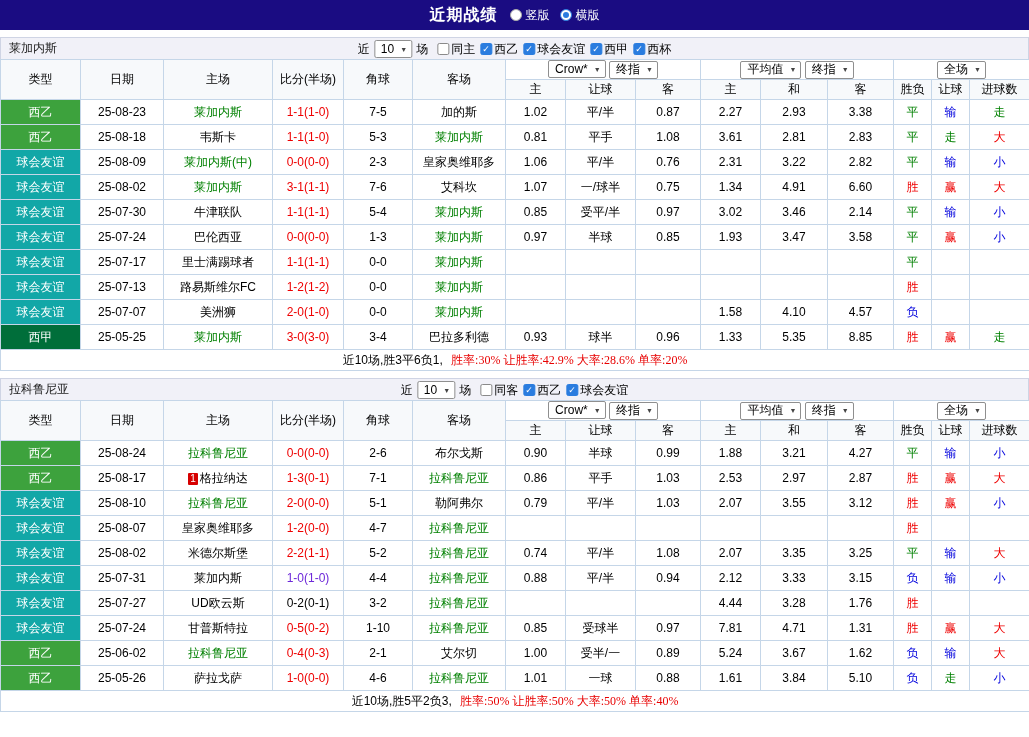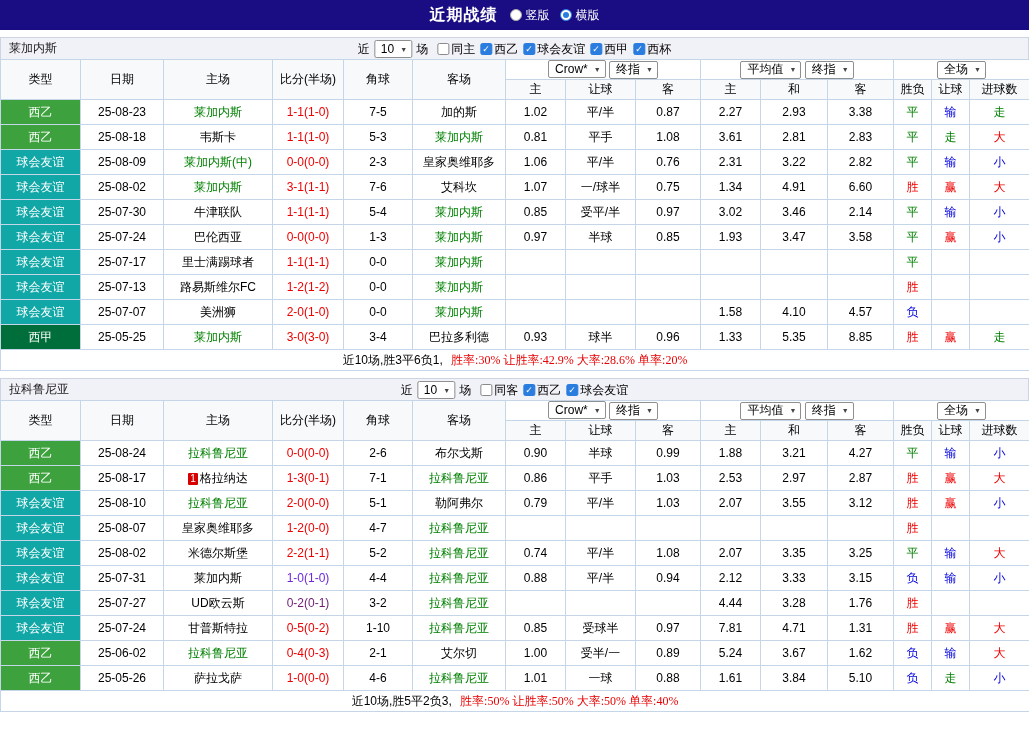--- a/index.html
+++ b/index.html
@@ -559,21 +559,21 @@
           <td>3.33</td>
           <td>3.15</td>
           <td style="color: rgb(0, 0, 221);">负</td>
           <td style="color: rgb(0, 0, 221);">输</td>
           <td style="color: rgb(0, 0, 221);">小</td>
         </tr>
         <tr>
           <td class="league" style="background: rgb(18, 167, 167);">球会友谊</td>
           <td>25-07-27</td>
           <td><span>UD欧云斯</span></td>
-          <td style="color: #701a75;">0-2(0-1)</td>
+          <td style="color: #000000;">0-2(0-1)</td>
           <td>3-2</td>
           <td><span style="color: rgb(0, 128, 0);">拉科鲁尼亚</span></td>
           <td></td>
           <td></td>
           <td></td>
           <td>4.44</td>
           <td>3.28</td>
           <td>1.76</td>
           <td style="color: rgb(238, 0, 0);">胜</td>
           <td></td>

